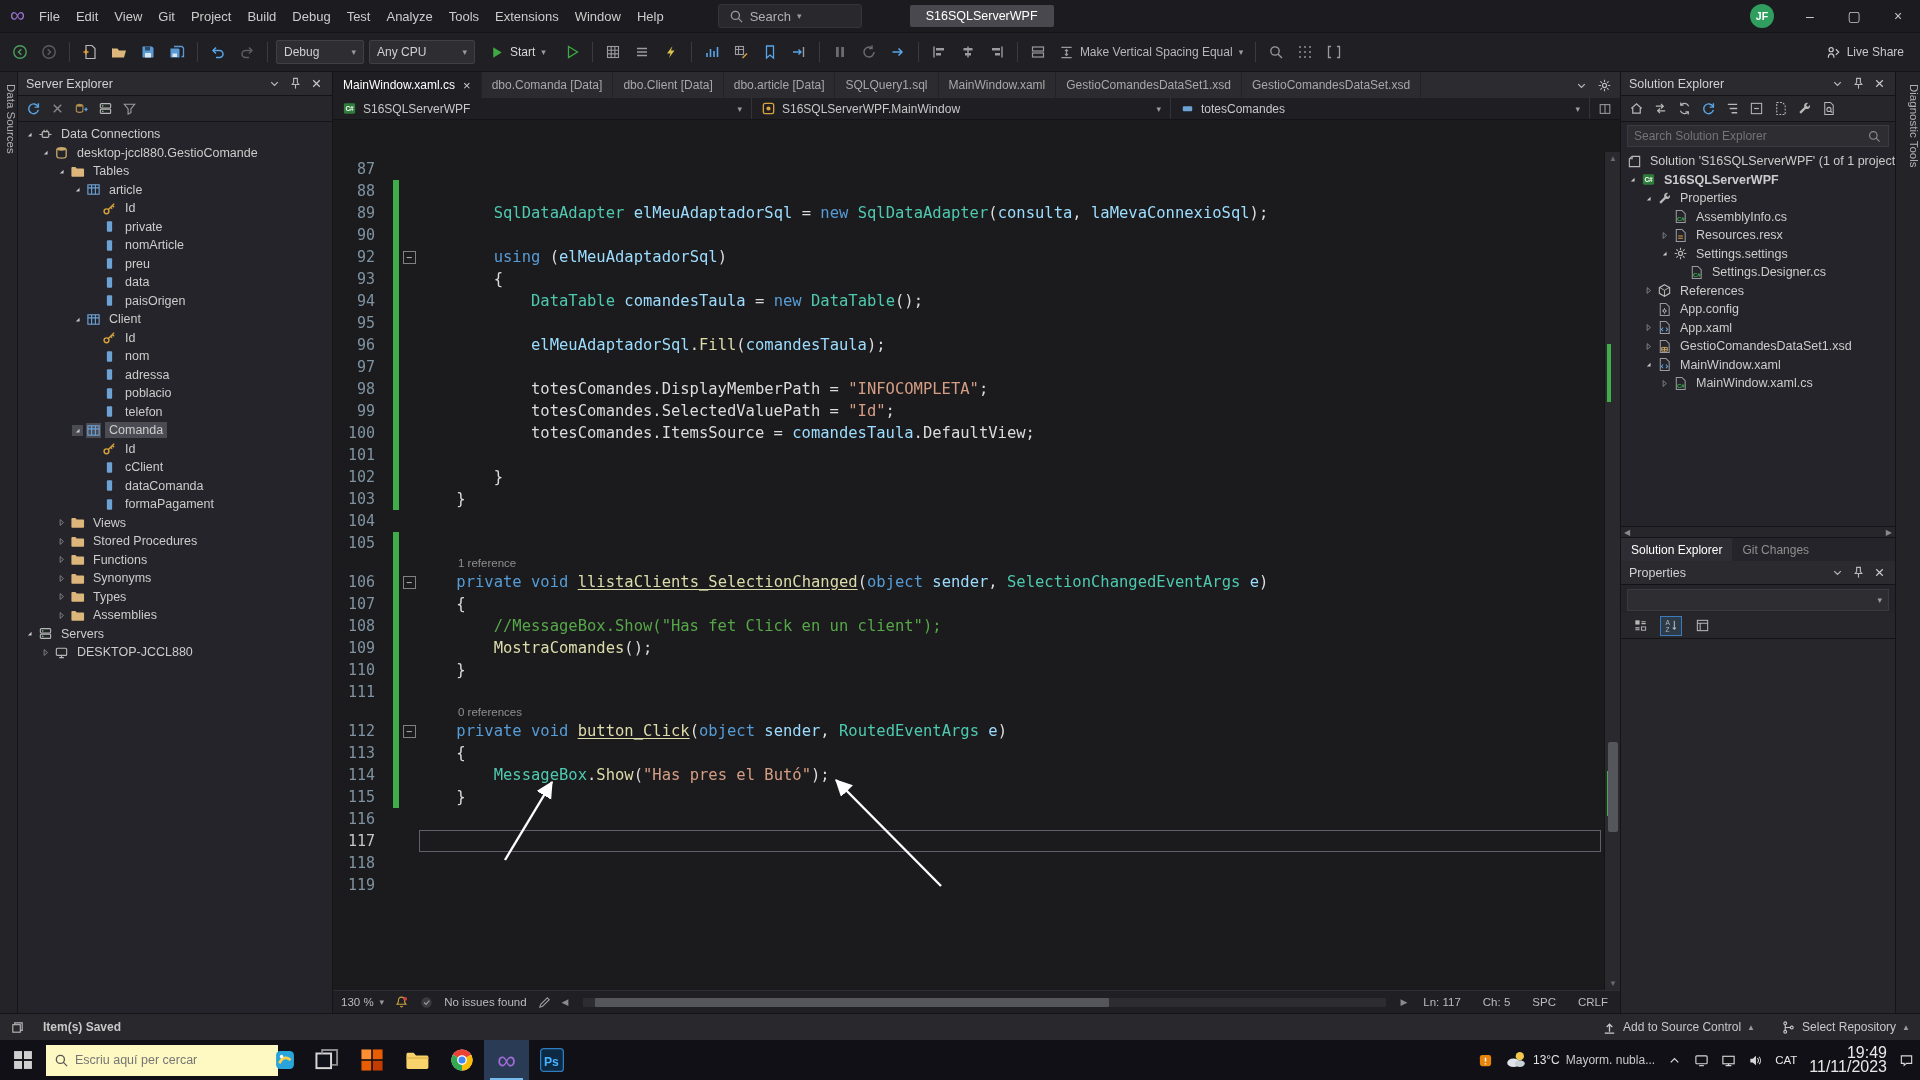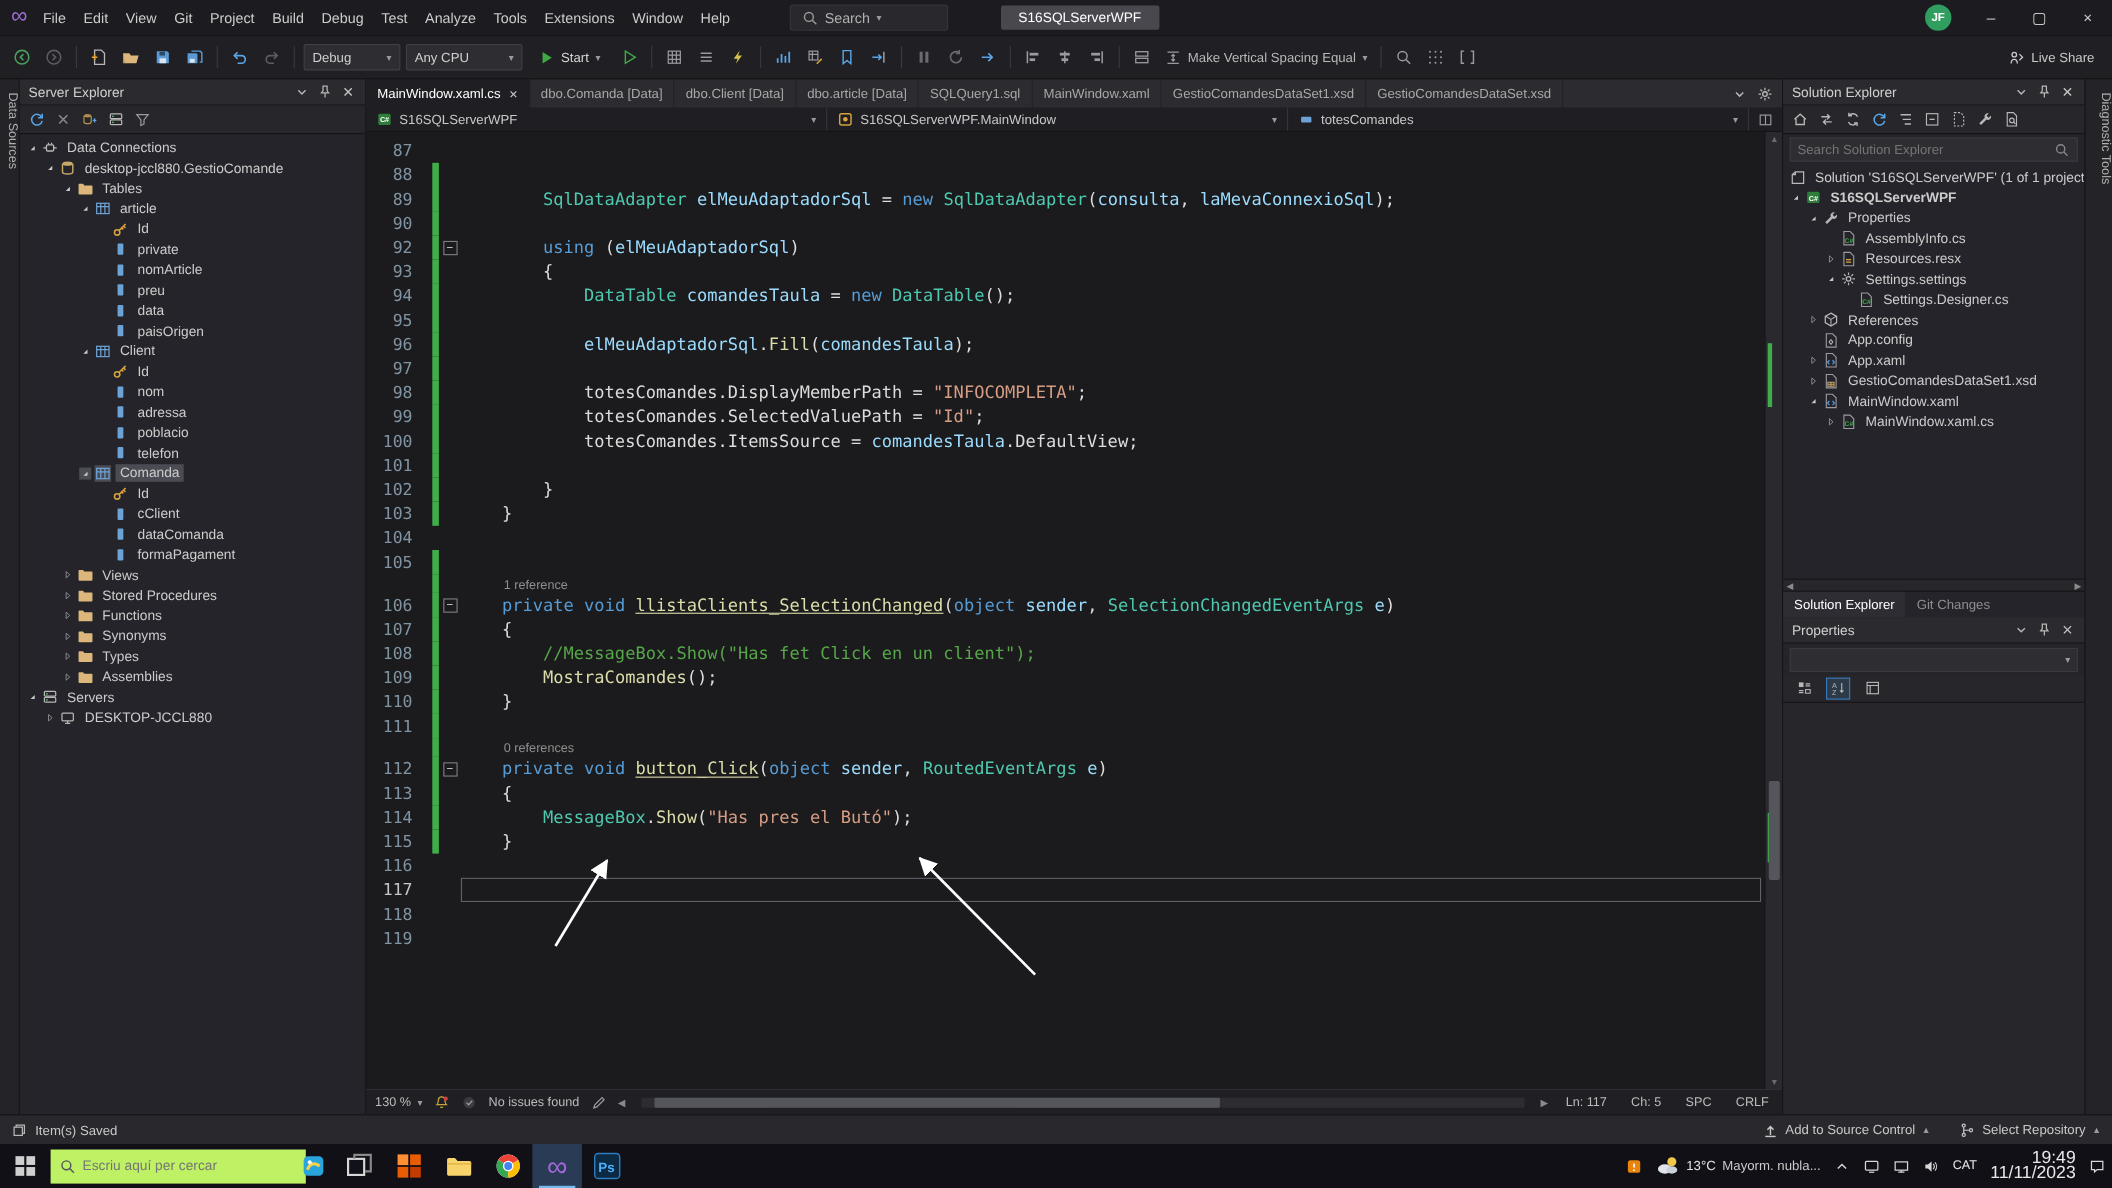--- a/index.html
+++ b/index.html
@@ -60,21 +60,21 @@
   #editor-col { flex:1; display:flex; flex-direction:column; min-width:0; background:#1b1b1d; }
   #tabrow { height:26px; background:#2b2b30; display:flex; align-items:stretch; font-size:12px; }
   .tab { display:flex; align-items:center; gap:8px; padding:0 10px; color:#a8a8a8; border-right:1px solid #232327; white-space:nowrap; }
   .tab.active { background:#1f1f23; color:#ffffff; }
   .tabx { color:#cccccc; font-size:13px; }
   #tabrow-right { margin-left:auto; display:flex; align-items:center; gap:8px; padding:0 8px; }
   #breadcrumb { height:22px; background:#1f1f23; display:flex; border-bottom:1px solid #141418; }
   .crumb { flex:1; display:flex; align-items:center; gap:6px; padding:0 9px; font-size:12px; color:#c8c8c8; border-right:1px solid #33333a; }
   .crumb .bcaret { margin-left:auto; font-size:9px; color:#9a9aa0; }
 
-  #code-wrap { flex:1; display:flex; min-height:0; }
+  #code-wrap { flex:1; display:flex; min-height:0;margin-top:32px; }
   #code-area { flex:1; position:relative; padding-top:6px; overflow:hidden; background:#1b1b1d; }
   .crow { display:flex; align-items:center; height:22px; position:relative; }
   .crow.lensrow { height:17px; }
   .lnum { width:46px; text-align:right; padding-right:4px; color:#7f93a2;
     font-family:"DejaVu Sans Mono", monospace; font-size:15px; flex:0 0 auto; }
   .lnum.curln { color:#c6c6c6; }
   .chg { width:6px; align-self:stretch; margin-left:14px; flex:0 0 auto; }
   .chg.on { background:#3fae49; }
   .foldc { width:20px; display:flex; justify-content:center; flex:0 0 auto; }
   .fold-box { width:13px; height:13px; border:1px solid #808080; color:#c8c8c8; background:#1b1b1d;
@@ -110,30 +110,30 @@
   .se-tab { padding:0 10px; display:flex; align-items:center; font-size:12px; color:#8f8f8f; }
   .se-tab.active { color:#ffffff; background:#2d2d33; }
   #props-combo { height:22px; margin:4px 6px 2px; background:#2d2d32; border:1px solid #3a3a40; display:flex; align-items:center; justify-content:flex-end; padding:0 6px; }
   .ptool-btn { width:22px; height:20px; display:flex; align-items:center; justify-content:center; border:1px solid transparent; }
   .ptool-btn.active { border-color:#3b7bbf; background:#2d3a48; }
   #props-empty { flex:1; background:#26262b; }
 
   
   #statusbar { position:absolute; left:0; right:0; bottom:40px; height:27px; background:#28282d; border-top:1px solid #141418;
     display:flex; align-items:center; font-size:12px; color:#c8c8c8; padding:0 10px; z-index:5; }
-  #status-left { display:flex; align-items:flex-end; gap:7px; }
+  #status-left { display:flex; align-items:flex-start; gap:18px;font-weight:bold; }
   #status-right { margin-left:auto; display:flex; align-items:center; gap:26px; }
   .status-item { display:flex; align-items:center; gap:6px; }
   .tri-up { font-size:8px; color:#9a9aa0; }
 
   
   #taskbar { position:absolute; left:0; right:0; bottom:0; height:40px; background:#101016; display:flex; align-items:center; z-index:5; }
   #tb-start { width:46px; height:40px; display:flex; align-items:center; justify-content:center; }
   #tb-start svg { width:22px; height:22px; }
-  #tb-search { width:232px; height:31px; background:#bef264; display:flex; align-items:center; padding:0 8px; gap:6px; }
+  #tb-search { width:232px; height:31px; background:#fef9c3; display:flex; align-items:center; padding:0 8px; gap:6px; }
   #tb-search input { flex:1; border:none; outline:none; background:transparent; color:#555; font-size:12.5px; font-family:"Liberation Sans", sans-serif; min-width:0; }
   #tb-search .icon svg { width:15px; height:15px; }
   #highlight-badge { margin-left:-4px; }
   #highlight-badge svg { width:22px; height:22px; }
   .tb-app { width:45px; height:40px; display:flex; align-items:center; justify-content:center; position:relative; }
   .tb-app svg { width:26px; height:26px; }
   .tb-app.active { background:#2a3b55; }
   .tb-app.active::after { content:""; position:absolute; left:6px; right:6px; bottom:0; height:2px; background:#76b9ed; }
   #vs-app-glyph { font-size:26px; color:#a06ad8; line-height:1; }
   #tb-right { margin-left:auto; display:flex; align-items:center; gap:12px; padding-right:6px; }

